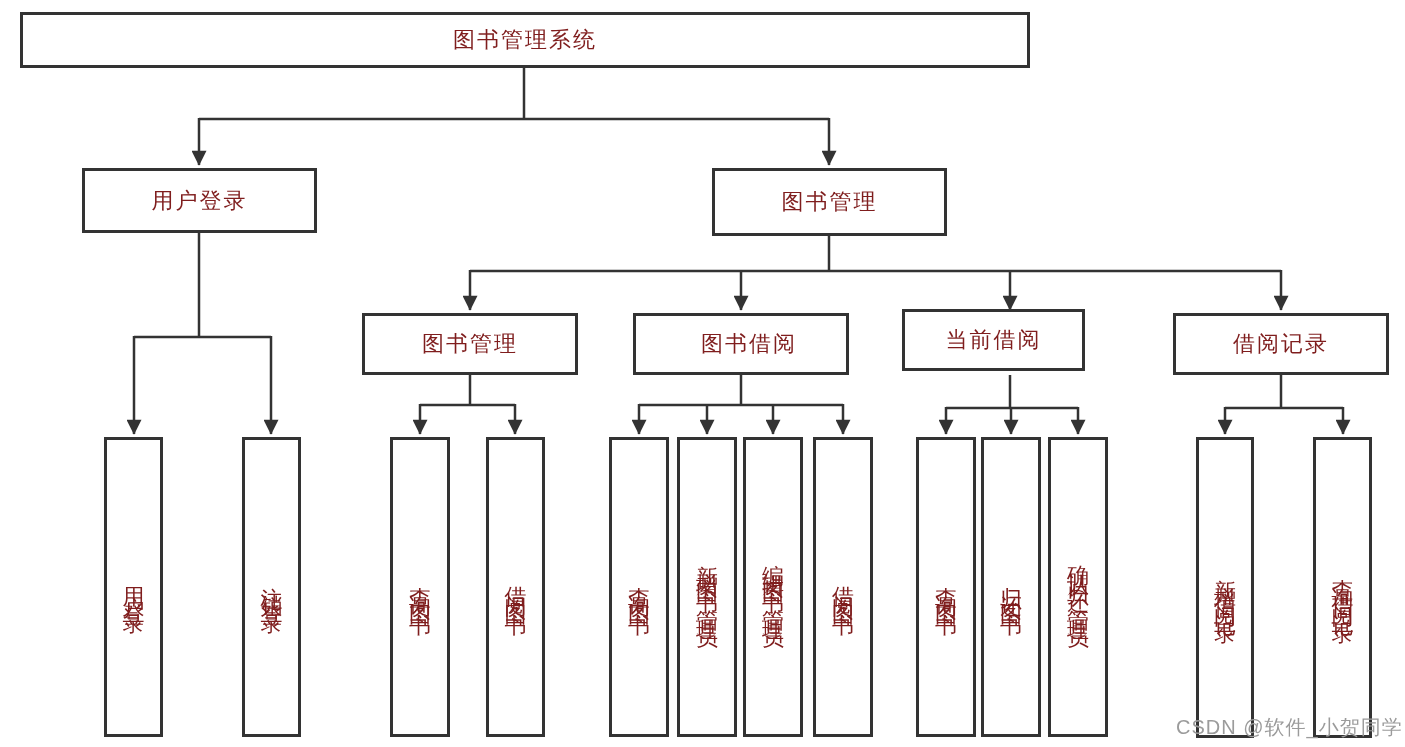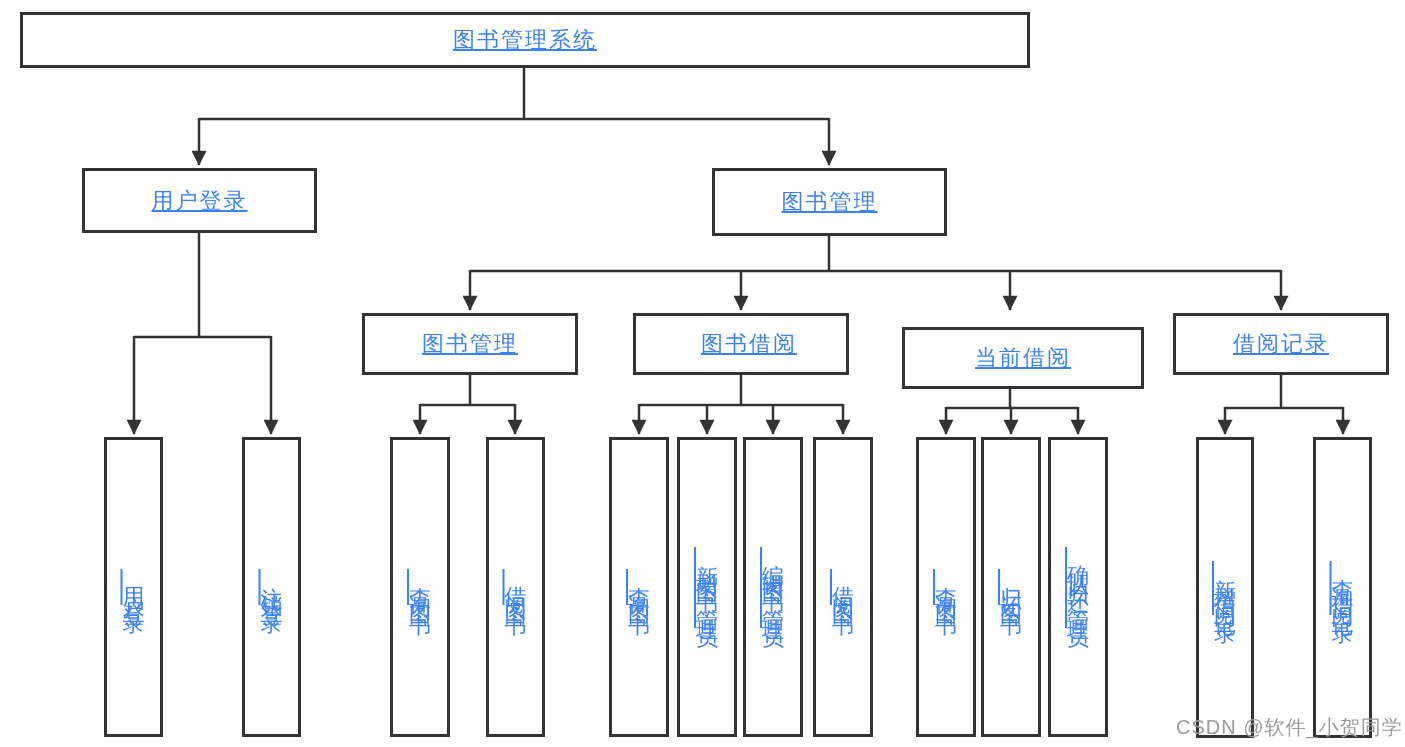--- a/index.html
+++ b/index.html
@@ -15,29 +15,28 @@
     position: absolute;
     left: 0; top: 0;
     width: 1405px; height: 747px;
     pointer-events: none;
   }
   .node {
     position: absolute;
     box-sizing: border-box;
     background: #ffffff;
     border: 3px solid #333333;
-    color: #3b82f6;
+    color: #7f1d1d;
     display: flex;
     align-items: center;
     justify-content: center;
     font-size: 22px;
     letter-spacing: 2px;
     white-space: nowrap;
     z-index: 2;
-    text-decoration: underline;
   }
   .leaf {
     writing-mode: vertical-rl;
     letter-spacing: 9px;
     white-space: normal;
     padding: 8px 0;
     line-height: 1;
   }
   #watermark {
     position: absolute;
@@ -105,21 +104,21 @@
     </g>
   </svg>
 
   <div class="node" style="left:20px; top:12px; width:1010px; height:56px;">图书管理系统</div>
 
   <div class="node" style="left:82px; top:168px; width:235px; height:65px;">用户登录</div>
   <div class="node" style="left:712px; top:168px; width:235px; height:68px;">图书管理</div>
 
   <div class="node" style="left:362px; top:313px; width:216px; height:62px;">图书管理</div>
   <div class="node" style="left:633px; top:313px; width:216px; height:62px;padding-left:16px;">图书借阅</div>
-  <div class="node" style="left:902px; top:327px; width:242px; height:62px;">当前借阅</div>
+  <div class="node" style="left:902px; top:309px; width:183px; height:62px;">当前借阅</div>
   <div class="node" style="left:1173px; top:313px; width:216px; height:62px;">借阅记录</div>
 
   <div class="node leaf" style="left:104px; top:437px; width:59px; height:300px;">用户登录</div>
   <div class="node leaf" style="left:242px; top:437px; width:59px; height:300px;">注销登录</div>
 
   <div class="node leaf" style="left:390px; top:437px; width:60px; height:300px;">查询图书</div>
   <div class="node leaf" style="left:486px; top:437px; width:59px; height:300px;">借阅图书</div>
 
   <div class="node leaf" style="left:609px; top:437px; width:60px; height:300px;">查询图书</div>
   <div class="node leaf" style="left:677px; top:437px; width:60px; height:300px;">新增图书（管理员）</div>

